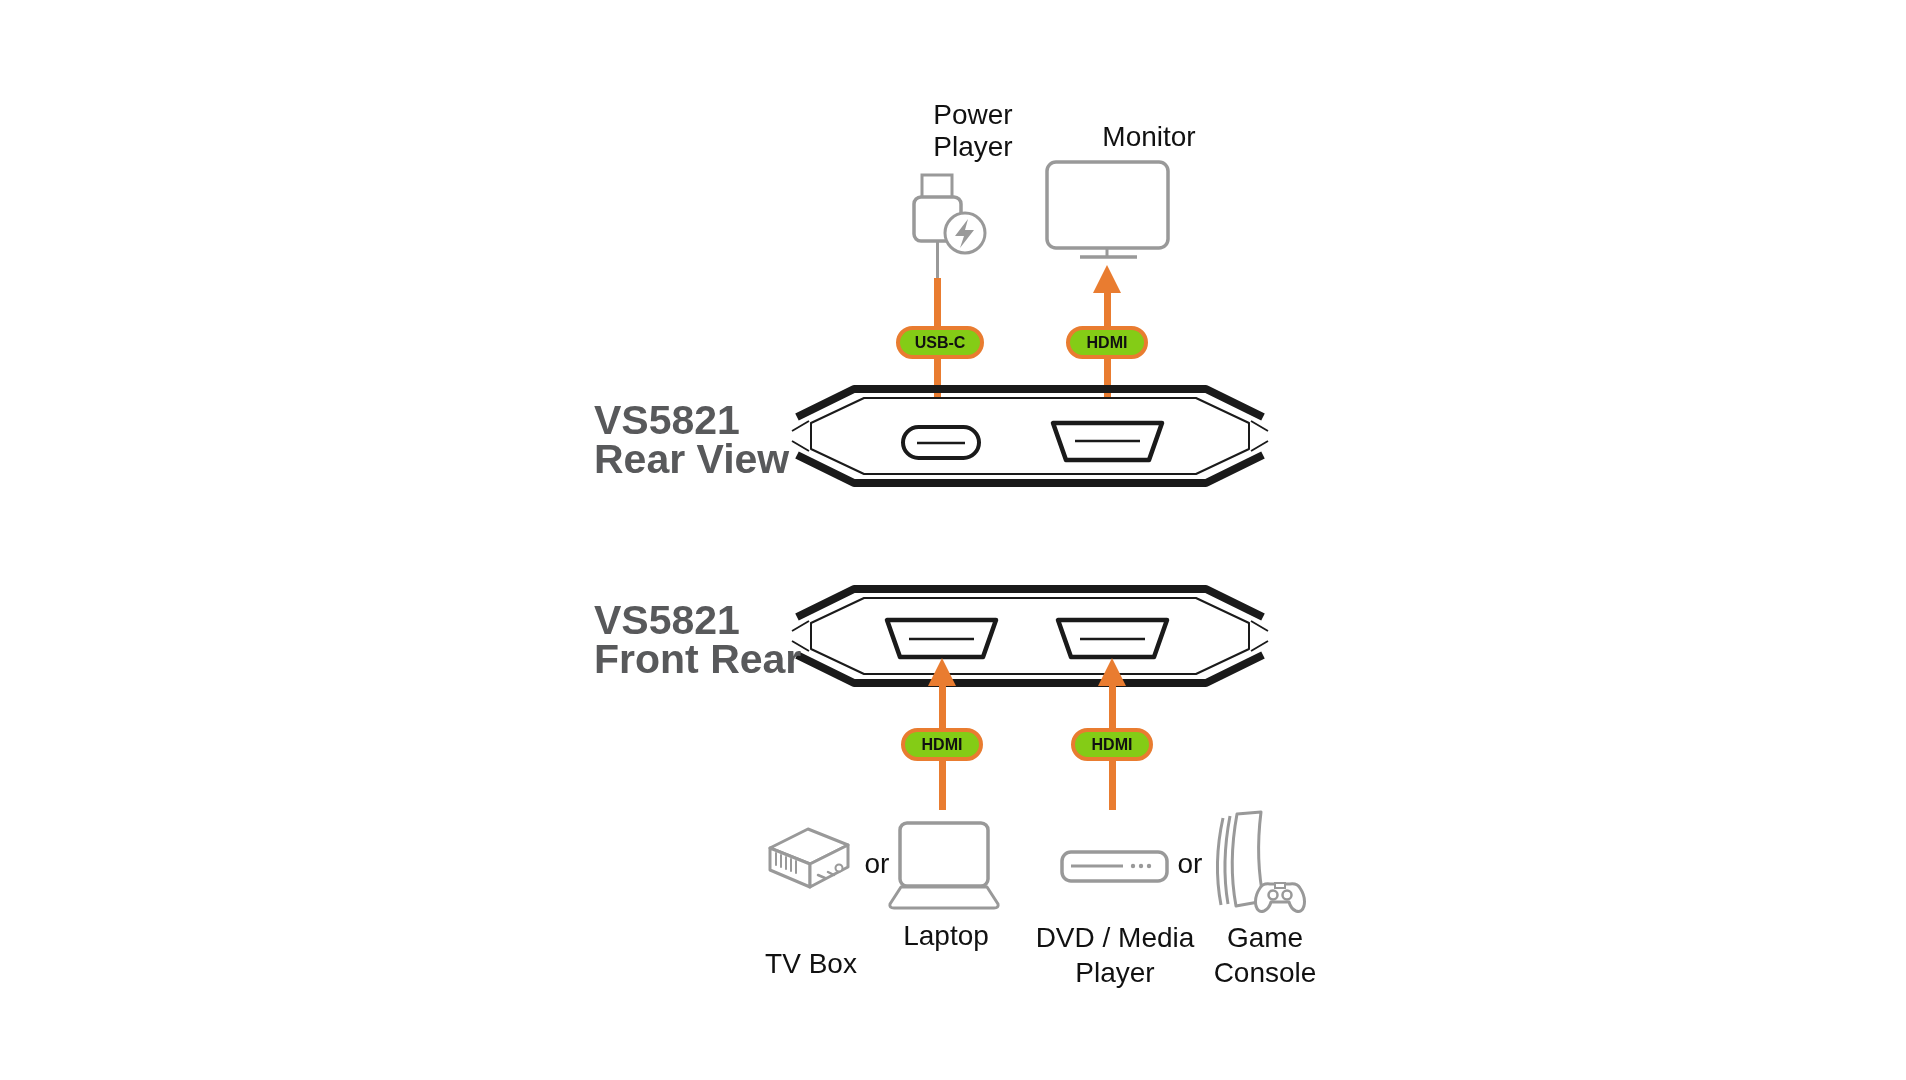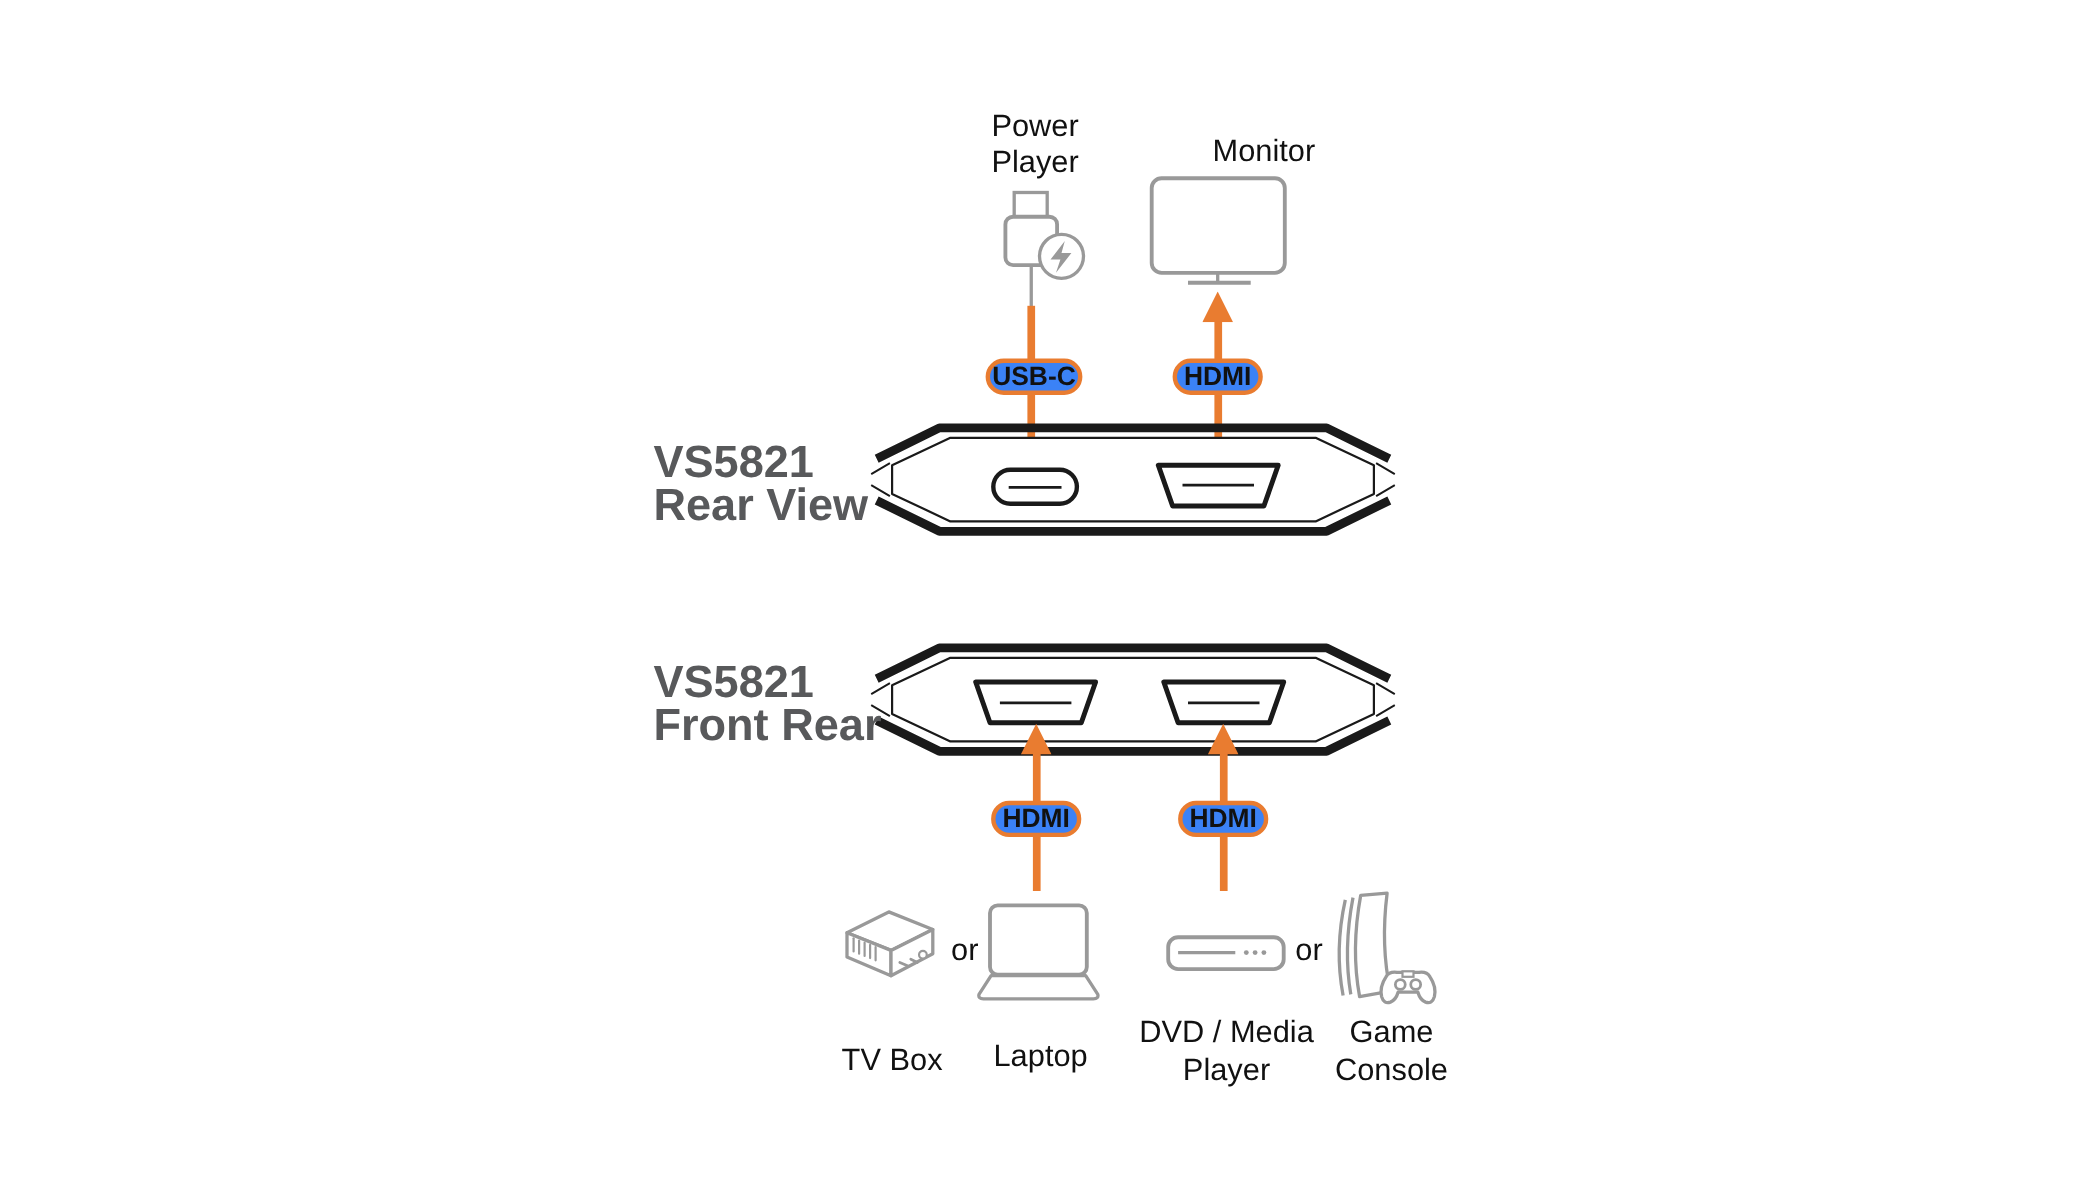--- a/index.html
+++ b/index.html
@@ -8,35 +8,35 @@
     font-family:"Liberation Sans","DejaVu Sans",sans-serif;
   }
   .abs{position:absolute;}
   .label{
     color:#111;font-size:28px;line-height:32px;text-align:center;white-space:nowrap;
   }
   .heading{
     color:#58595B;font-size:41px;line-height:39px;font-weight:bold;text-align:left;white-space:nowrap;
   }
   .badge{
-    position:absolute;height:33px;box-sizing:border-box;background:#3b82f6;
+    position:absolute;height:33px;box-sizing:border-box;background:#84cc16;
     border:4.5px solid #E97C30;border-radius:17px;
     display:flex;align-items:center;justify-content:center;
-    font-size:24px;font-weight:bold;color:#111;letter-spacing:0;
+    font-size:16px;font-weight:bold;color:#111;letter-spacing:0;
   }
   .oline{position:absolute;width:7px;background:#E97C30;}
   .cable{position:absolute;width:3px;background:#999;}
   svg{display:block;}
 </style>
 </head>
 <body>
 
 <div id="canvas">
 
-  <div class="abs label" style="left:841px;top:99px;width:200px;">
+  <div class="abs label" style="left:873px;top:99px;width:200px;">
     <div>Power</div>
     <div>Player</div>
   </div>
 
   <div class="abs label" style="left:1049px;top:121px;width:200px;">Monitor</div>
 
   <svg class="abs" style="left:905px;top:165px;" width="95" height="105" viewBox="0 0 95 105">
     <rect x="17" y="10" width="30" height="23" fill="#fff" stroke="#999" stroke-width="3"></rect>
     <rect x="9" y="32" width="47" height="44" rx="7" fill="#fff" stroke="#999" stroke-width="3.5"></rect>
     <circle cx="60" cy="68" r="20" fill="#fff" stroke="#999" stroke-width="3"></circle>
@@ -158,21 +158,21 @@
     <g>
       <path d="M 54,80 Q 57,75 64,76 H 84 Q 91,75 94,80 Q 100,89 98,98 Q 96,105 90,103 Q 85,101 83,94 H 65 Q 63,101 58,103 Q 52,105 50,98 Q 48,89 54,80 Z" fill="#fff" stroke="#999" stroke-width="3" stroke-linejoin="round"></path>
       <rect x="69" y="75" width="10" height="5" fill="#fff" stroke="#999" stroke-width="2"></rect>
       <circle cx="67" cy="87" r="4.5" fill="#fff" stroke="#999" stroke-width="2.5"></circle>
       <circle cx="81" cy="87" r="4.5" fill="#fff" stroke="#999" stroke-width="2.5"></circle>
     </g>
   </svg>
 
   <div class="abs label" style="left:731px;top:920px;width:160px;margin-top:28px;">TV Box</div>
 
-  <div class="abs label" style="left:866px;top:920px;width:160px;margin-top:24px;">Laptop</div>
+  <div class="abs label" style="left:866px;top:920px;width:160px;">Laptop</div>
 
   <div class="abs label" style="left:1185px;top:920px;width:160px;line-height:35px;">
     <div>Game</div>
     <div>Console</div>
   </div>
 
   <div class="abs label" style="left:1015px;top:920px;width:200px;line-height:35px;">
     <div>DVD / Media</div>
     <div>Player</div>
   </div>

